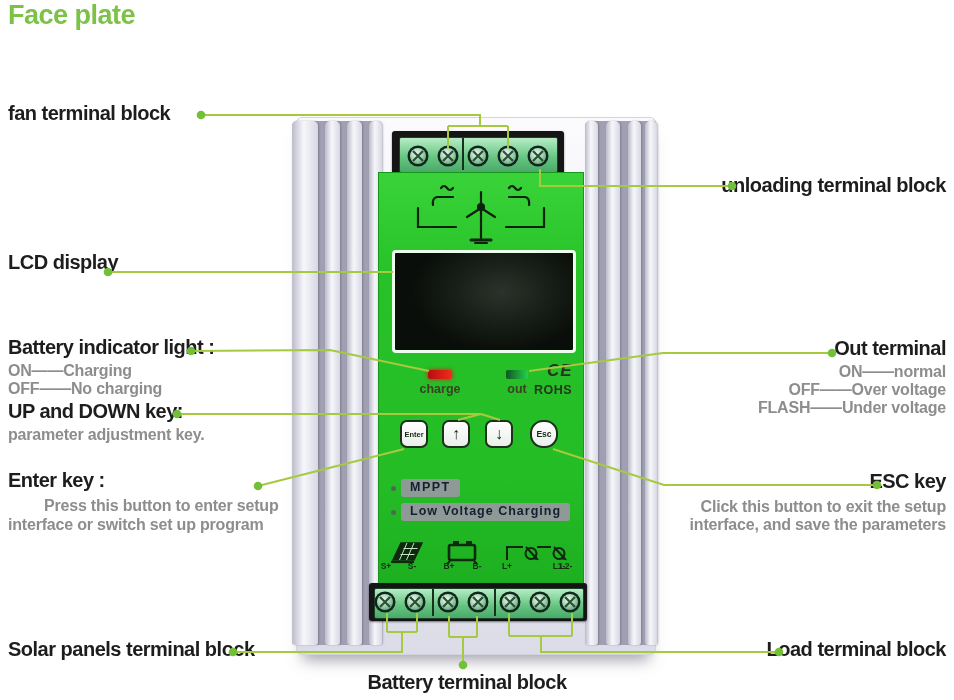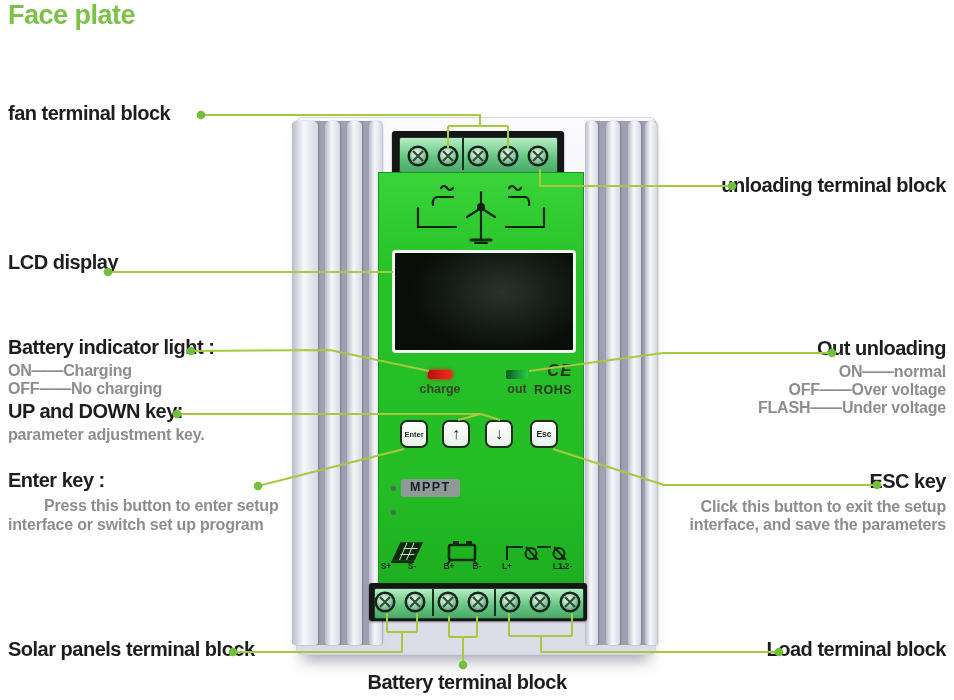--- a/index.html
+++ b/index.html
@@ -70,25 +70,26 @@
   <div class="led" style="left:428px;top:370px;width:24px;background:linear-gradient(90deg,#b30f0f,#f52a1d);box-shadow:0 0 4px #e81111;"></div>
   <div class="led" style="left:506px;top:370px;width:22px;background:linear-gradient(90deg,#0e5722,#25d04c);"></div>
   <div class="indlbl" style="left:413px;top:382px;width:54px;">charge</div>
   <div class="indlbl" style="left:495px;top:382px;width:44px;">out</div>
   <div class="cert" style="left:547px;top:361px;font-size:17px;letter-spacing:1px;font-style:italic;">CE</div>
   <div class="cert" style="left:534px;top:383px;font-size:12.5px;letter-spacing:.5px;">ROHS</div>
 
   <div class="key" style="left:400px;top:420px;font-size:7.5px;">Enter</div>
   <div class="key" style="left:442px;top:420px;font-size:16px;">↑</div>
   <div class="key" style="left:485px;top:420px;font-size:16px;">↓</div>
-  <div class="key" style="left:530px;top:420px;font-size:8.5px;">Esc</div>
+  <div class="key" style="left:530px;top:420px;font-size:8.5px;border-radius:13px;">Esc</div>
 
   <div class="bdot" style="left:391px;top:486px;"></div>
   <div class="pill" style="left:401px;top:479px;">MPPT</div>
   <div class="bdot" style="left:391px;top:510px;"></div>
+  <div class="pill" style="left:401px;top:503px;letter-spacing:1px;">Low Voltage Charging</div>
 
   <span class="tl" style="left:386px;">S+</span>
   <span class="tl" style="left:412px;">S-</span>
   <span class="tl" style="left:449px;">B+</span>
   <span class="tl" style="left:477px;">B-</span>
   <span class="tl" style="left:507px;">L+</span>
   <span class="tl" style="left:559px;">L1-</span>
   <span class="tl" style="left:566px;">L2-</span>
 
   <div class="strip" style="left:369px;top:583px;width:218px;height:38px;">
@@ -264,21 +265,21 @@
     <div class="sub" style="left:8px;top:362px;">ON——Charging</div>
     <div class="sub" style="left:8px;top:380px;">OFF——No charging</div>
     <div class="lbl" style="left:8px;top:400px;">UP and DOWN key:</div>
     <div class="sub" style="left:8px;top:426px;">parameter adjustment key.</div>
     <div class="lbl" style="left:8px;top:469px;">Enter key :</div>
     <div class="sub" style="left:8px;top:497px;margin-left:36px;">Press this button to enter setup</div>
     <div class="sub" style="left:8px;top:516px;">interface or switch set up program</div>
     <div class="lbl" style="left:8px;top:638px;">Solar panels terminal block</div>
 
     <div class="lbl rr" style="top:174px;">unloading terminal block</div>
-    <div class="lbl rr" style="top:337px;">Out unloading</div>
+    <div class="lbl rr" style="top:337px;">Out terminal</div>
     <div class="sub rr" style="top:363px;">ON——normal</div>
     <div class="sub rr" style="top:381px;">OFF——Over voltage</div>
     <div class="sub rr" style="top:399px;">FLASH——Under voltage</div>
     <div class="lbl rr" style="top:470px;">ESC key</div>
     <div class="sub rr" style="top:498px;">Click this button to exit the setup</div>
     <div class="sub rr" style="top:516px;">interface, and save the parameters</div>
     <div class="lbl rr" style="top:638px;">Load terminal block</div>
 
     <div class="lbl" style="left:467px;top:671px;transform:translateX(-50%);">Battery terminal block</div>
   </div>

